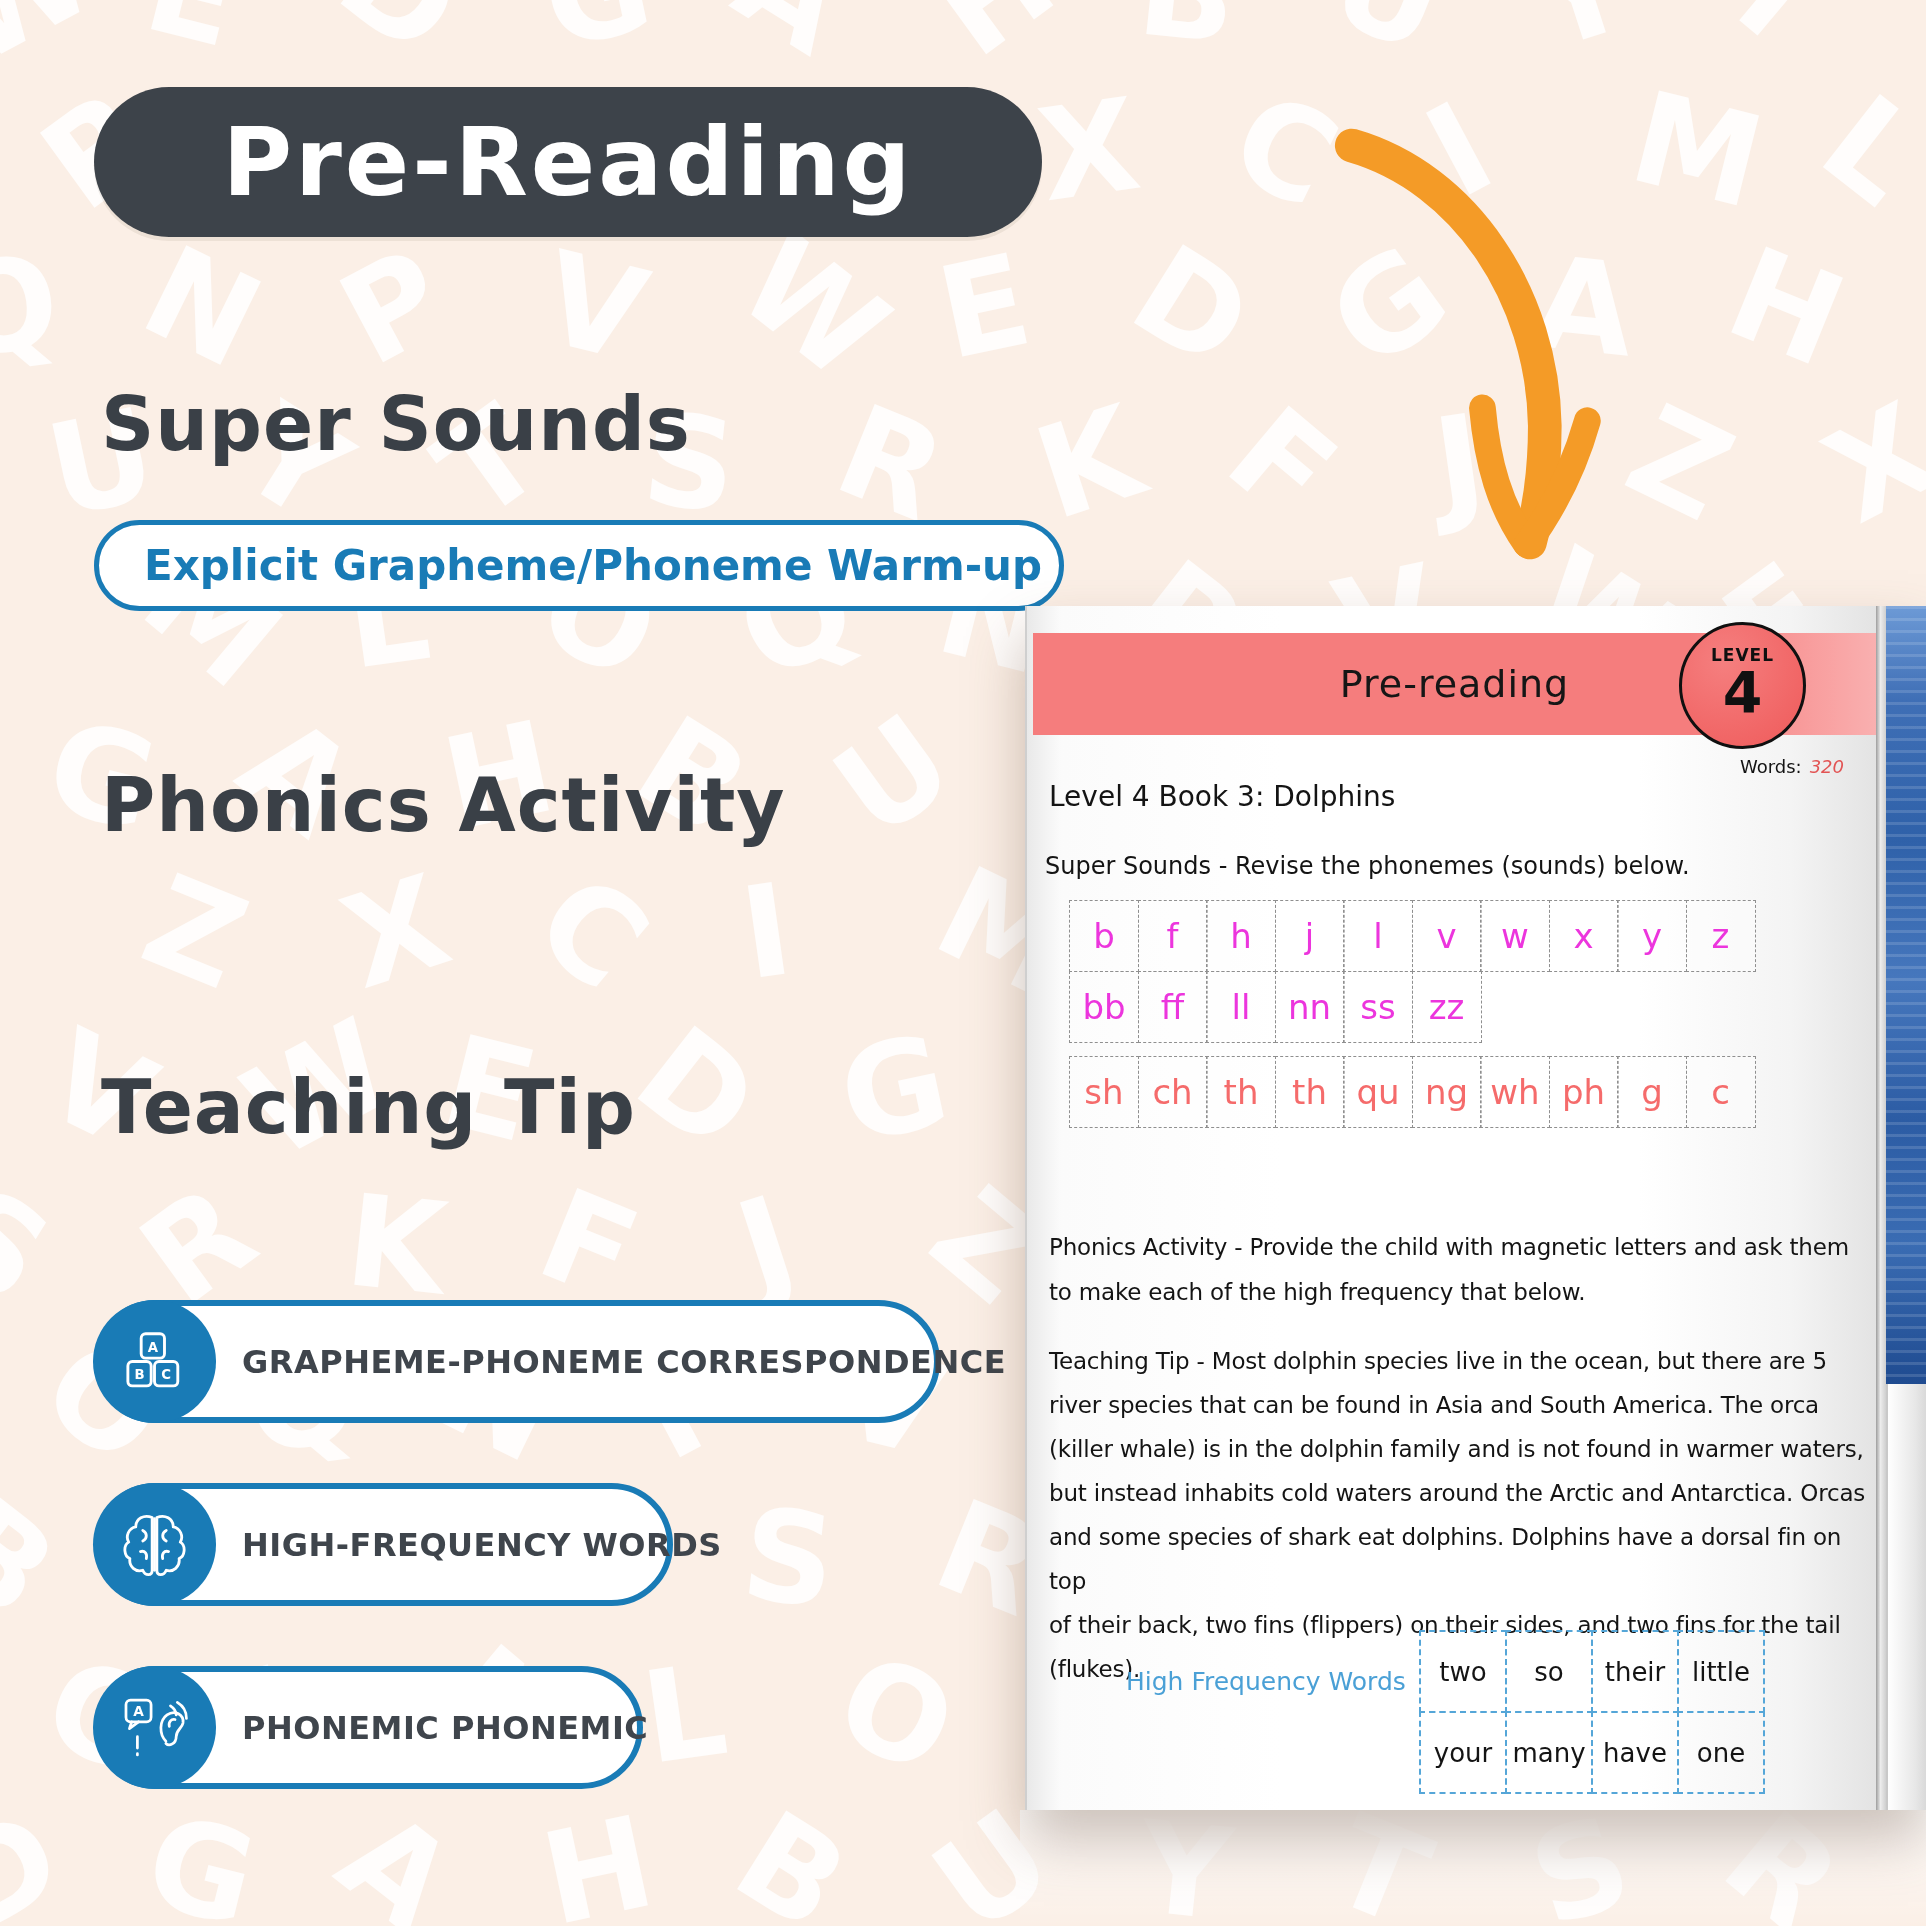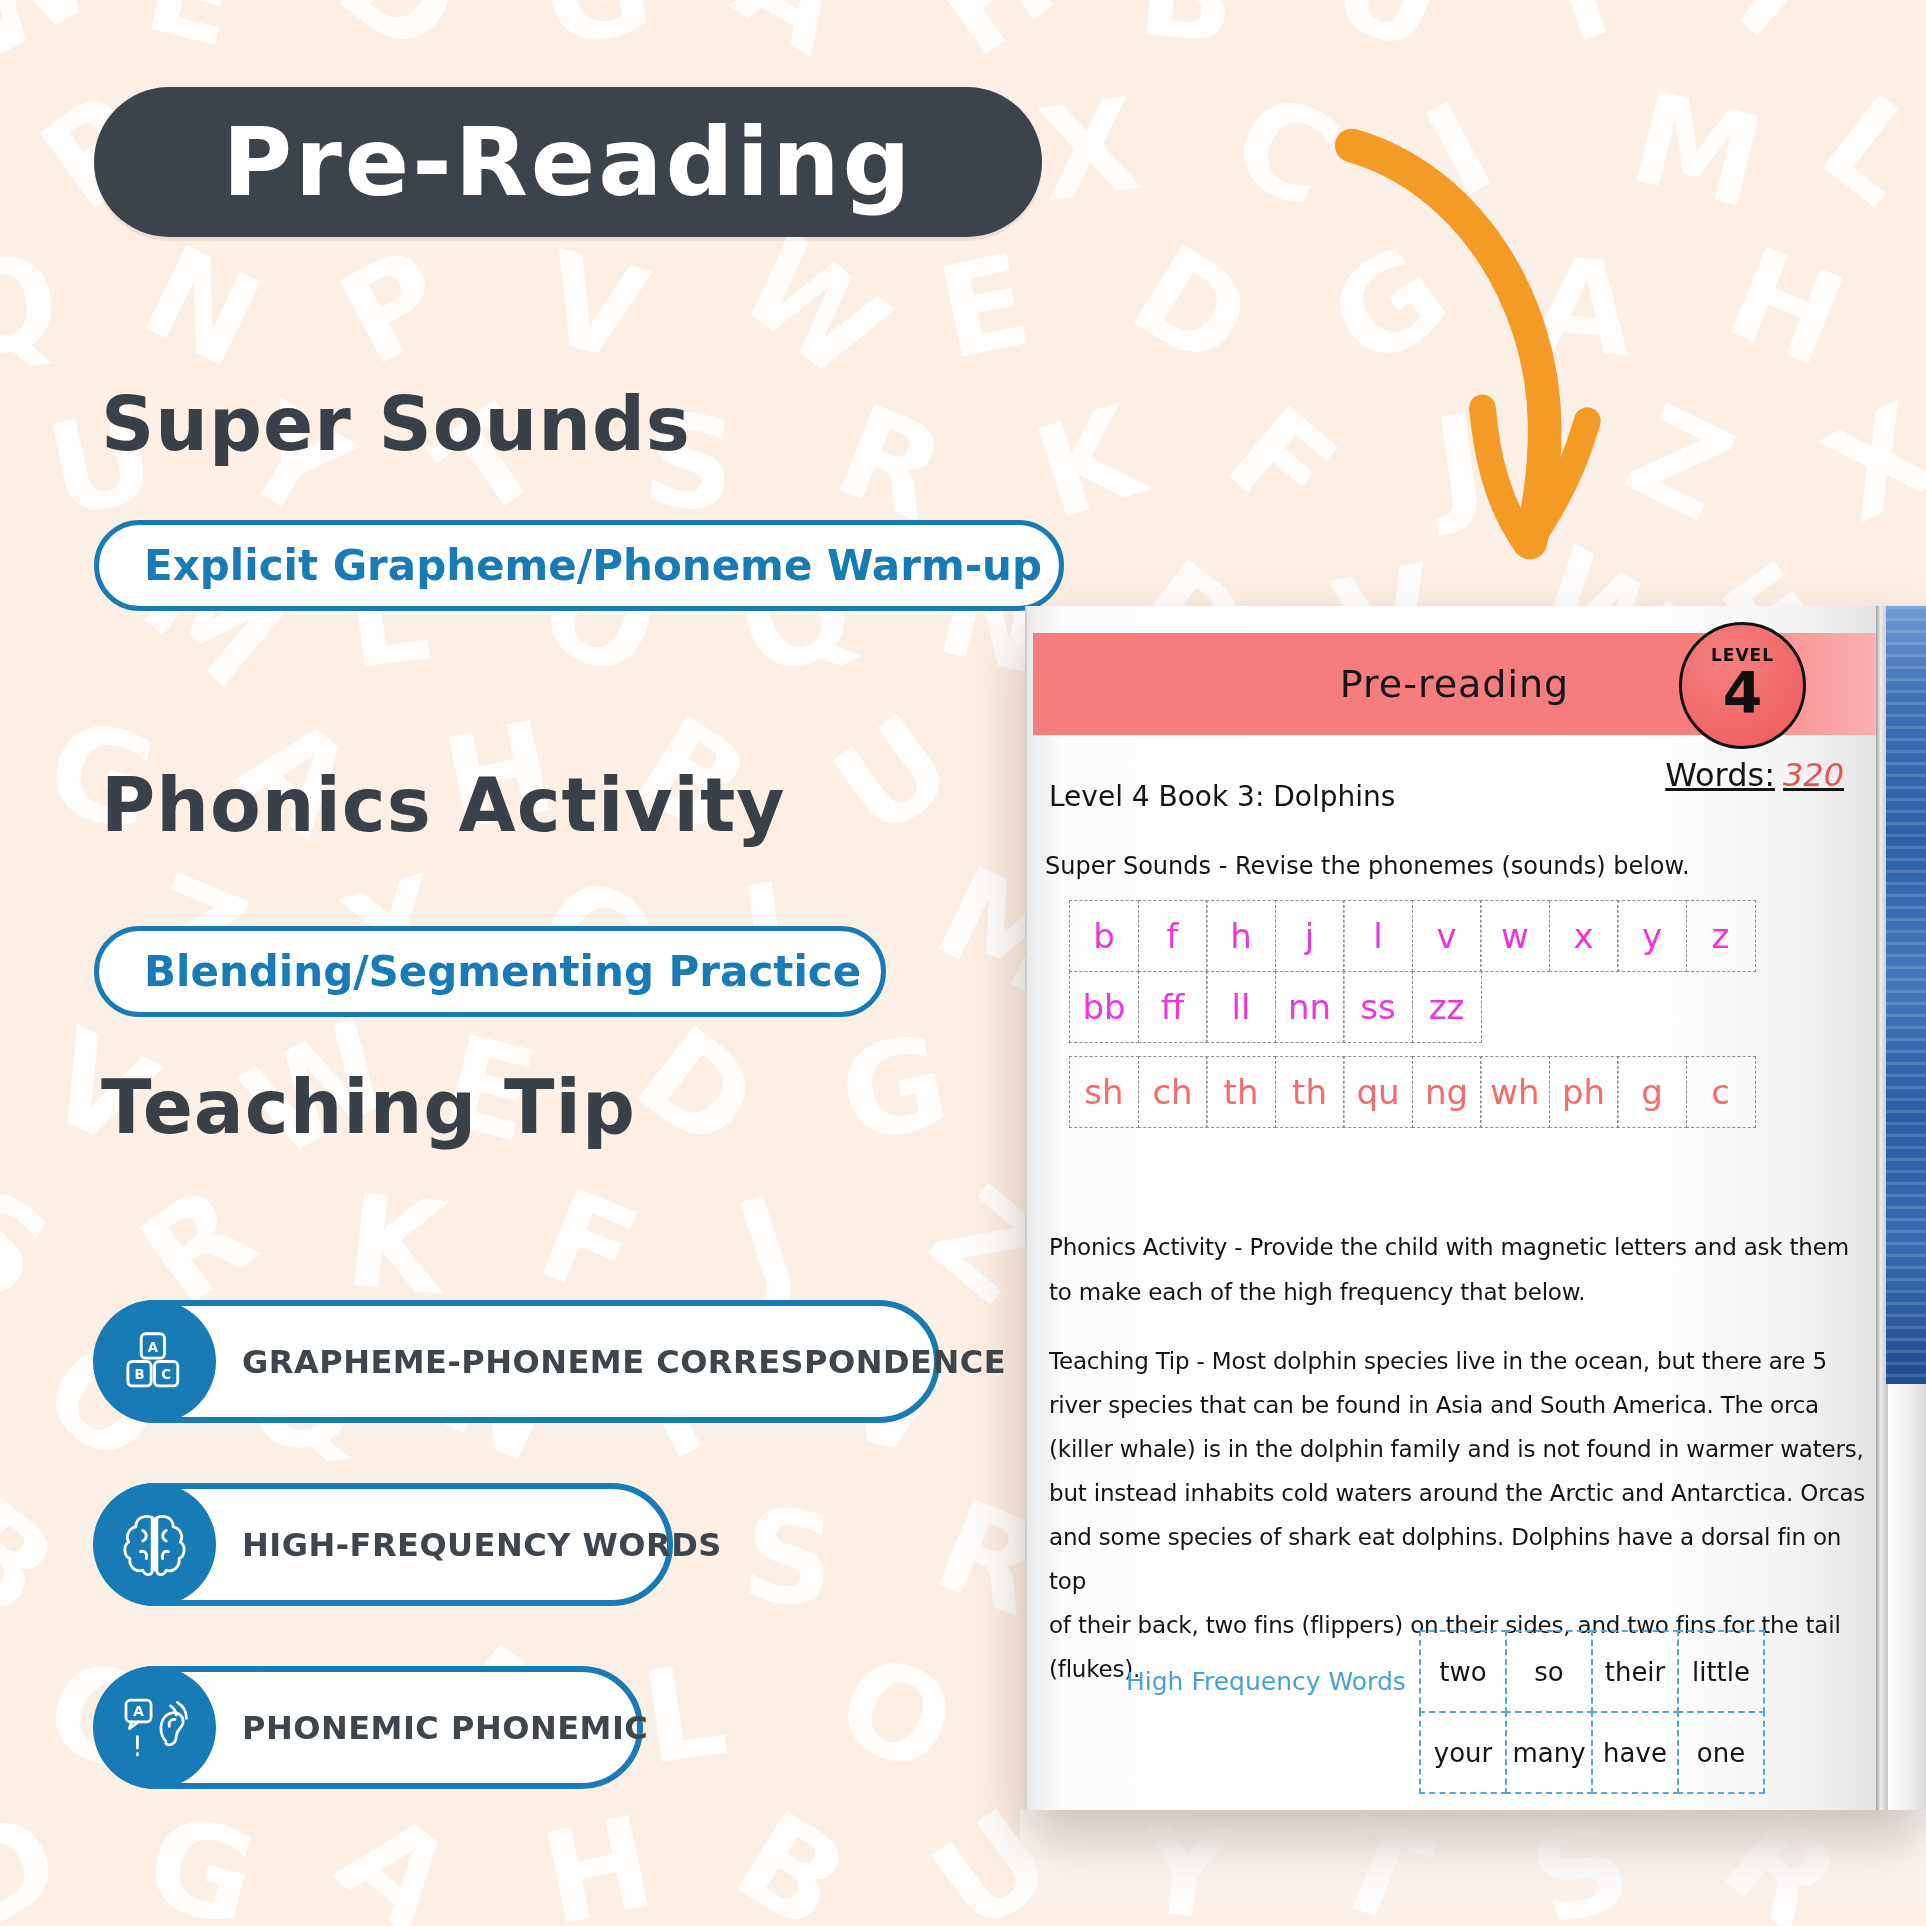--- a/index.html
+++ b/index.html
@@ -55,21 +55,21 @@
 
   .pg-banner{position:absolute;left:6px;top:27px;right:0;height:102px;
         background:linear-gradient(90deg,#f57d7d 0%,#f57d7d 78%,#f9a6a6 96%,#f9b0b0 100%);
         display:flex;align-items:center;justify-content:center;}
   .pg-banner span{font-size:38px;color:#161616;letter-spacing:1px;}
   .level-badge{position:absolute;left:652px;top:16px;width:127px;height:127px;border-radius:50%;z-index:6;
         background:radial-gradient(circle at 35% 30%,#f57f7f,#ef5a5a);border:3px solid #101010;
         box-sizing:border-box;display:flex;flex-direction:column;align-items:center;justify-content:center;}
   .level-badge .lv{font-size:17px;font-weight:800;letter-spacing:1px;color:#101010;line-height:1;}
   .level-badge .num{font-size:57px;font-weight:800;color:#101010;line-height:1.05;}
-  .words-line{position:absolute;top:150px;right:32px;font-size:32px;text-decoration:underline;}
+  .words-line{position:absolute;top:150px;right:32px;font-size:18px;}
   .words-line .cnt{color:#e25454;font-style:italic;margin-left:8px;}
 
   .book-title{position:absolute;left:22px;top:174px;font-size:28px;}
   .instruction{position:absolute;left:18px;top:246px;font-size:24px;}
 
   .pgrid{position:absolute;left:42px;}
   #grid1{top:294px;}
   #grid2{top:450px;}
   .grid-row{display:flex;}
   .grid-row + .grid-row{margin-top:-1.5px;}
@@ -245,23 +245,20 @@
     <path d="M167,312 C172,368 185,412 211,449" fill="none" stroke="#f49b27" stroke-width="27" stroke-linecap="round"></path>
     <path d="M273,325 C258,378 237,416 212,450" fill="none" stroke="#f49b27" stroke-width="27" stroke-linecap="round"></path>
   </svg>
 
   <div class="heading" style="top:381px">Super Sounds</div>
   <div class="bluepill" style="top:520px;width:970px">
     <span>Explicit Grapheme/Phoneme Warm-up</span>
   </div>
 
   <div class="heading" style="top:762px">Phonics Activity</div>
-  <div class="bluepill" style="top:926px;width:792px">
-    <span>Blending/Segmenting Practice</span>
-  </div>
 
   <div class="heading" style="top:1064px">Teaching Tip</div>
 
   <div class="badge" style="top:1300px;width:846px">
     <div class="circ">
       <svg width="71" height="71" viewBox="0 0 64 64">
         <g fill="none" stroke="#ffffff" stroke-width="2.6">
           <rect x="20" y="7" width="21" height="22" rx="4"></rect>
           <rect x="8" y="32" width="21" height="22" rx="4"></rect>
           <rect x="32" y="32" width="21" height="22" rx="4"></rect>

